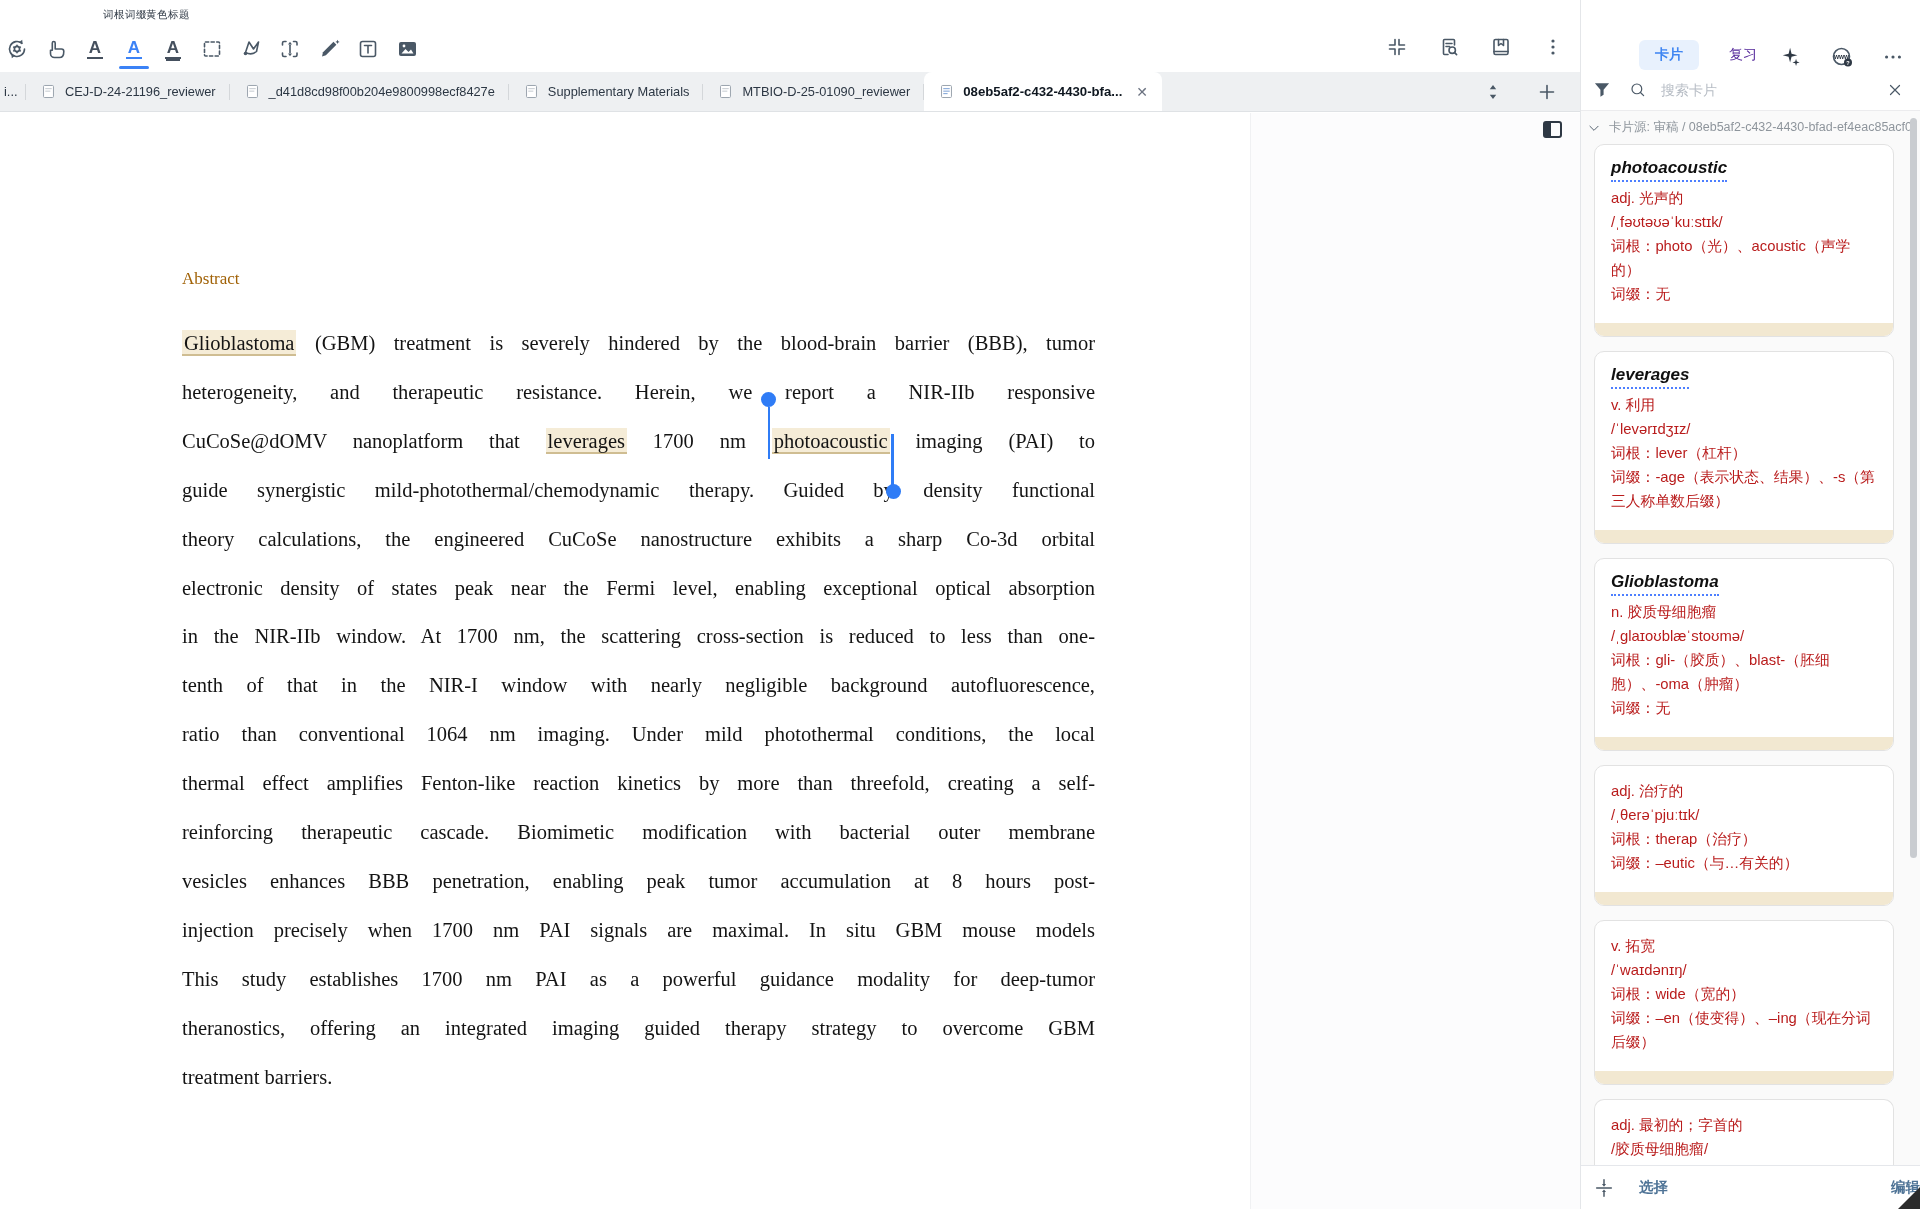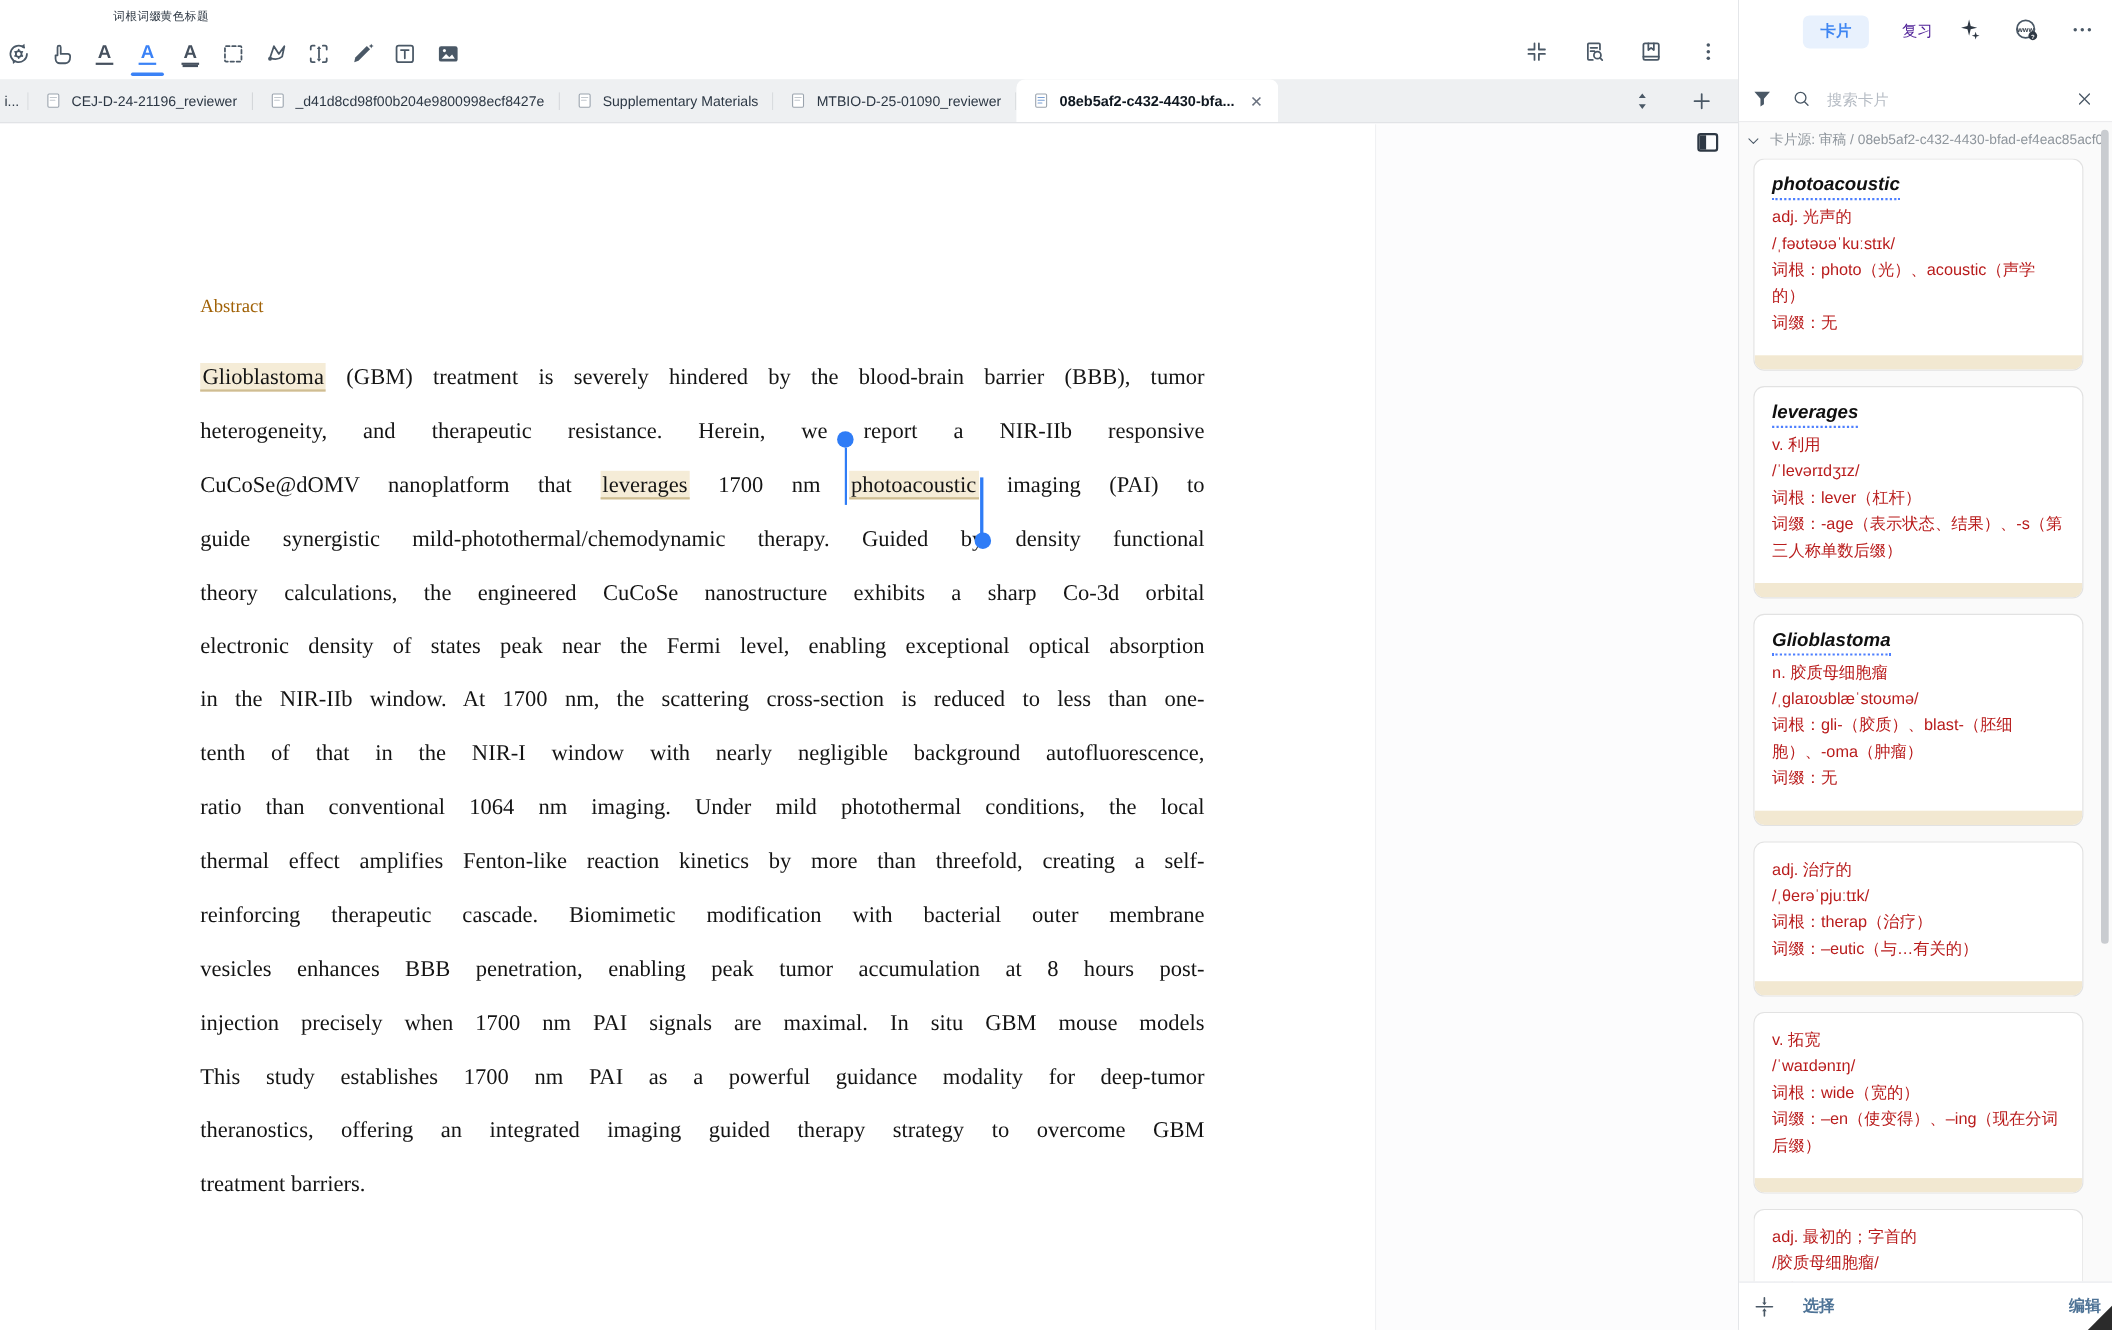--- a/index.html
+++ b/index.html
@@ -47,37 +47,37 @@
   .line.last { text-align-last:left; }
   .hl { background:#f5ecd7; border-bottom:2px solid #cfbd92; padding:2px 2px 0; }
   .sel-wrap { position:relative; }
   .sel-bar-l { position:absolute; left:-4px; top:-21px; width:2.5px; height:52px; background:#2f7cf6; }
   .sel-bar-r { position:absolute; right:-4px; top:6px; width:2.5px; height:52px; background:#2f7cf6; }
   .sel-dot-top { position:absolute; left:-11px; top:-36px; width:15px; height:15px; border-radius:50%; background:#2f7cf6; }
   .sel-dot-bot { position:absolute; right:-11px; top:56px; width:15px; height:15px; border-radius:50%; background:#2f7cf6; }
 
   
   .sidebar { position:absolute; left:1580px; top:0; width:340px; height:1209px; background:#fafafa; border-left:1px solid #e4e6e9; }
-  .sb-header { height:70px; background:#fff; display:flex; align-items:flex-start; padding:14px 14px 0 58px; }
+  .sb-header { height:70px; background:#fff; display:flex; align-items:flex-end; padding:14px 14px 0 58px; }
   .sb-tab { font-size:14px; color:#4c1d95; padding:6px 16px; border-radius:6px; cursor:pointer; }
   .sb-tab.active { color:#3f86f2; background:#e8f1fd; font-weight:bold; }
   .sb-tab + .sb-tab { margin-left:14px; }
   .sb-hicons { margin-left:auto; display:flex; align-items:center; gap:25px; }
   .sb-search { height:41px; background:#fff; border-bottom:1px solid #ececee; display:flex; align-items:center; padding:0 12px 0 8px; gap:10px; }
   .sb-search input { border:none; outline:none; flex:1; font-size:14px; color:#6d28d9; background:transparent; font-family:"Liberation Sans", sans-serif; }
   .sb-search input::placeholder { color:#b6bcc4; }
   .sb-source { height:33px; display:flex; align-items:center; gap:8px; padding:0 0 0 6px; font-size:12.5px; color:#8e959c; white-space:nowrap; overflow:hidden; }
   .card-list { position:absolute; left:0; top:144px; right:0; bottom:44px; overflow:hidden; padding:0 26px 0 13px; }
   .card { position:relative; background:#fff; border:1px solid #e2e2e2; border-radius:10px; margin-bottom:14px; padding:13px 16px 30px; overflow:hidden; cursor:pointer; }
   .card .strip { position:absolute; left:0; right:0; bottom:0; height:13px; background:#f2e8d1; }
   .headword { font-weight:bold; font-style:italic; font-size:17px; color:#101010; display:inline-block; border-bottom:2px dotted #4d7fff; padding-bottom:2px; margin-bottom:4px; }
   .cline { font-size:14.8px; color:#b91c1c; line-height:24px; }
   .card.clipped { height:88px; padding-bottom:0; margin-bottom:0; border-bottom:none; border-radius:10px 10px 0 0; }
 
-  .sb-footer { position:absolute; left:0; right:0; bottom:0; height:44px; background:#fff; border-top:1px solid #e5e7eb; display:flex; align-items:center; padding:0 10px 0 10px; }
+  .sb-footer { position:absolute; left:0; right:0; bottom:0; height:44px; background:#fff; border-top:1px solid #e5e7eb; display:flex; align-items:center; padding:0 0 0 10px; }
   .sb-footer .flabel { font-size:14.5px; color:#4e7396; font-weight:bold; cursor:pointer; }
   .sb-footer .flabel.select { margin-left:22px; }
   .sb-footer .flabel.edit { margin-left:auto; }
 
   .win-scrollbar { position:absolute; right:3px; top:118px; width:7px; height:740px; background:#c9ccd0; border-radius:4px; }
   .resize-corner { position:absolute; right:0; bottom:0; width:0; height:0; border-style:solid; border-width:0 0 22px 22px; border-color:transparent transparent #2b2b2b transparent; }
 
   .ic { stroke:#4a5866; fill:none; stroke-width:1.6; stroke-linecap:round; stroke-linejoin:round; }
   .icf { fill:#4a5866; stroke:none; }
 </style>

